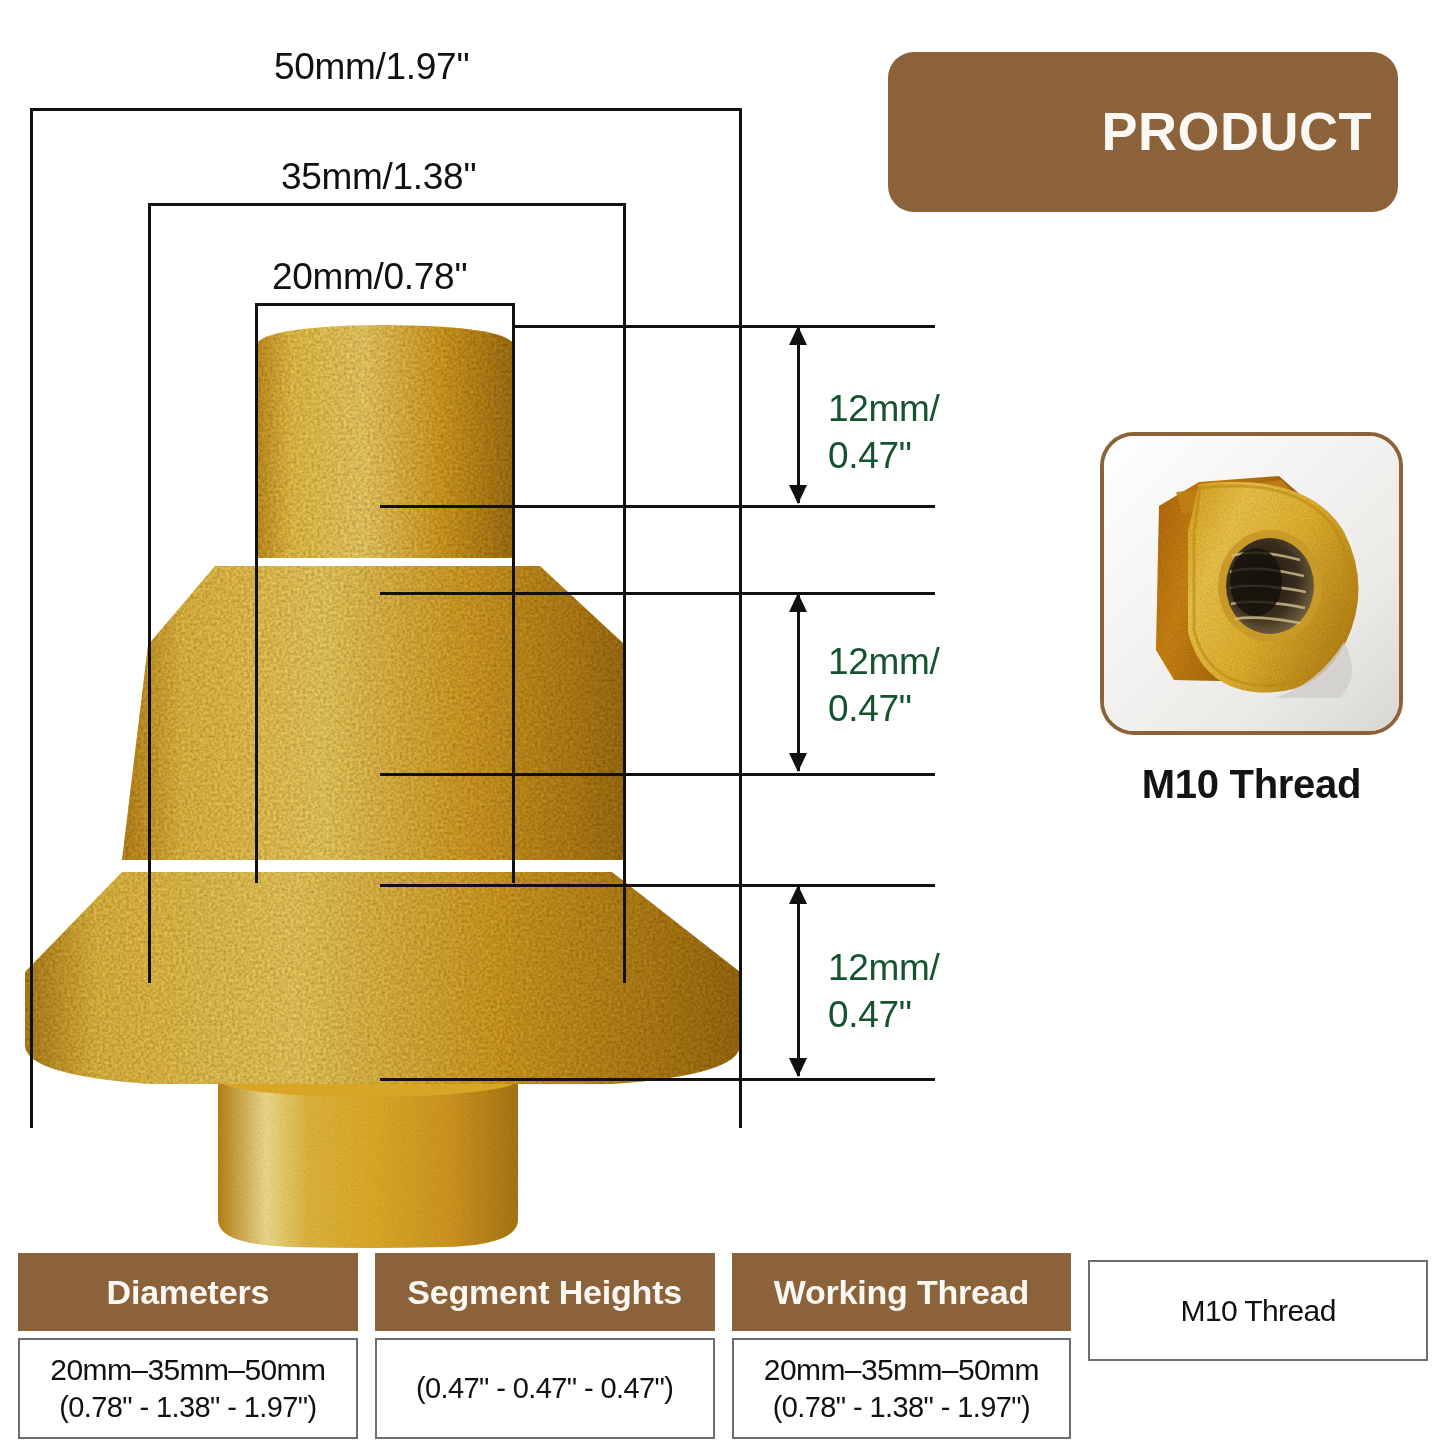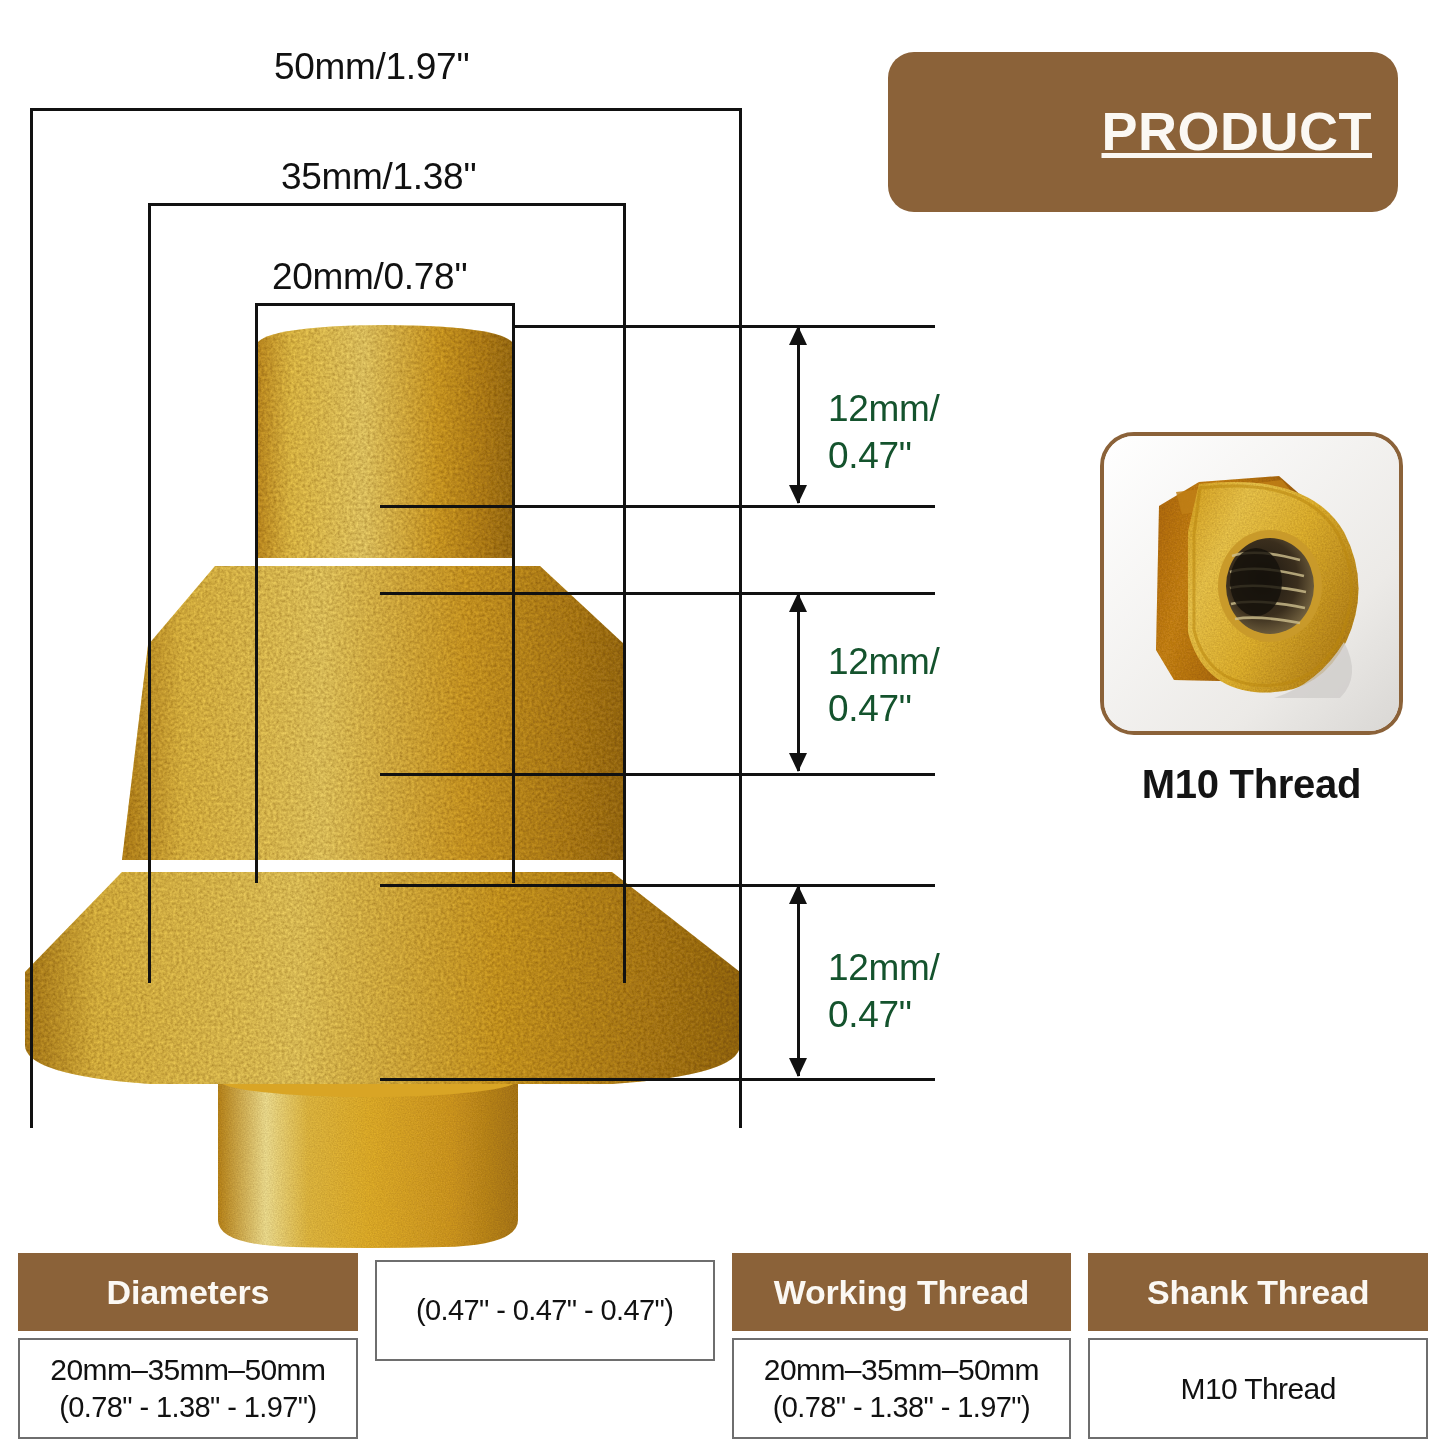--- a/index.html
+++ b/index.html
@@ -23,21 +23,20 @@
     padding: 0 26px 0 18px;
   }
   .badge .line {
     color: #fbf8f3;
     font-weight: bold;
     font-size: 54px;
     line-height: 1.13;
     letter-spacing: 0.5px;
     text-align: right;
     white-space: nowrap;
-    text-decoration: underline;
   }
 
   
   .bracket {
     position: absolute;
     border-left: 3px solid #111;
     border-right: 3px solid #111;
     border-top: 3px solid #111;
   }
   .dim-label {
@@ -315,35 +314,35 @@
 
     <div class="spec-col">
       <div class="spec-head">Diameters</div>
       <div class="spec-body">
         <div>20mm–35mm–50mm</div>
         <div class="l2">(0.78" - 1.38" - 1.97")</div>
       </div>
     </div>
 
     <div class="spec-col">
+      <div class="spec-head">Segment Heights</div>
       <div class="spec-body">
         <div class="l2">(0.47" - 0.47" - 0.47")</div>
       </div>
     </div>
 
     <div class="spec-col">
       <div class="spec-head">Working Thread</div>
       <div class="spec-body">
         <div>20mm–35mm–50mm</div>
         <div class="l2">(0.78" - 1.38" - 1.97")</div>
       </div>
     </div>
 
     <div class="spec-col">
-      <div class="spec-head">Shank Thread</div>
       <div class="spec-body">
         <div>M10 Thread</div>
       </div>
     </div>
 
   </div>
 
 </div>
 
 </body></html>

